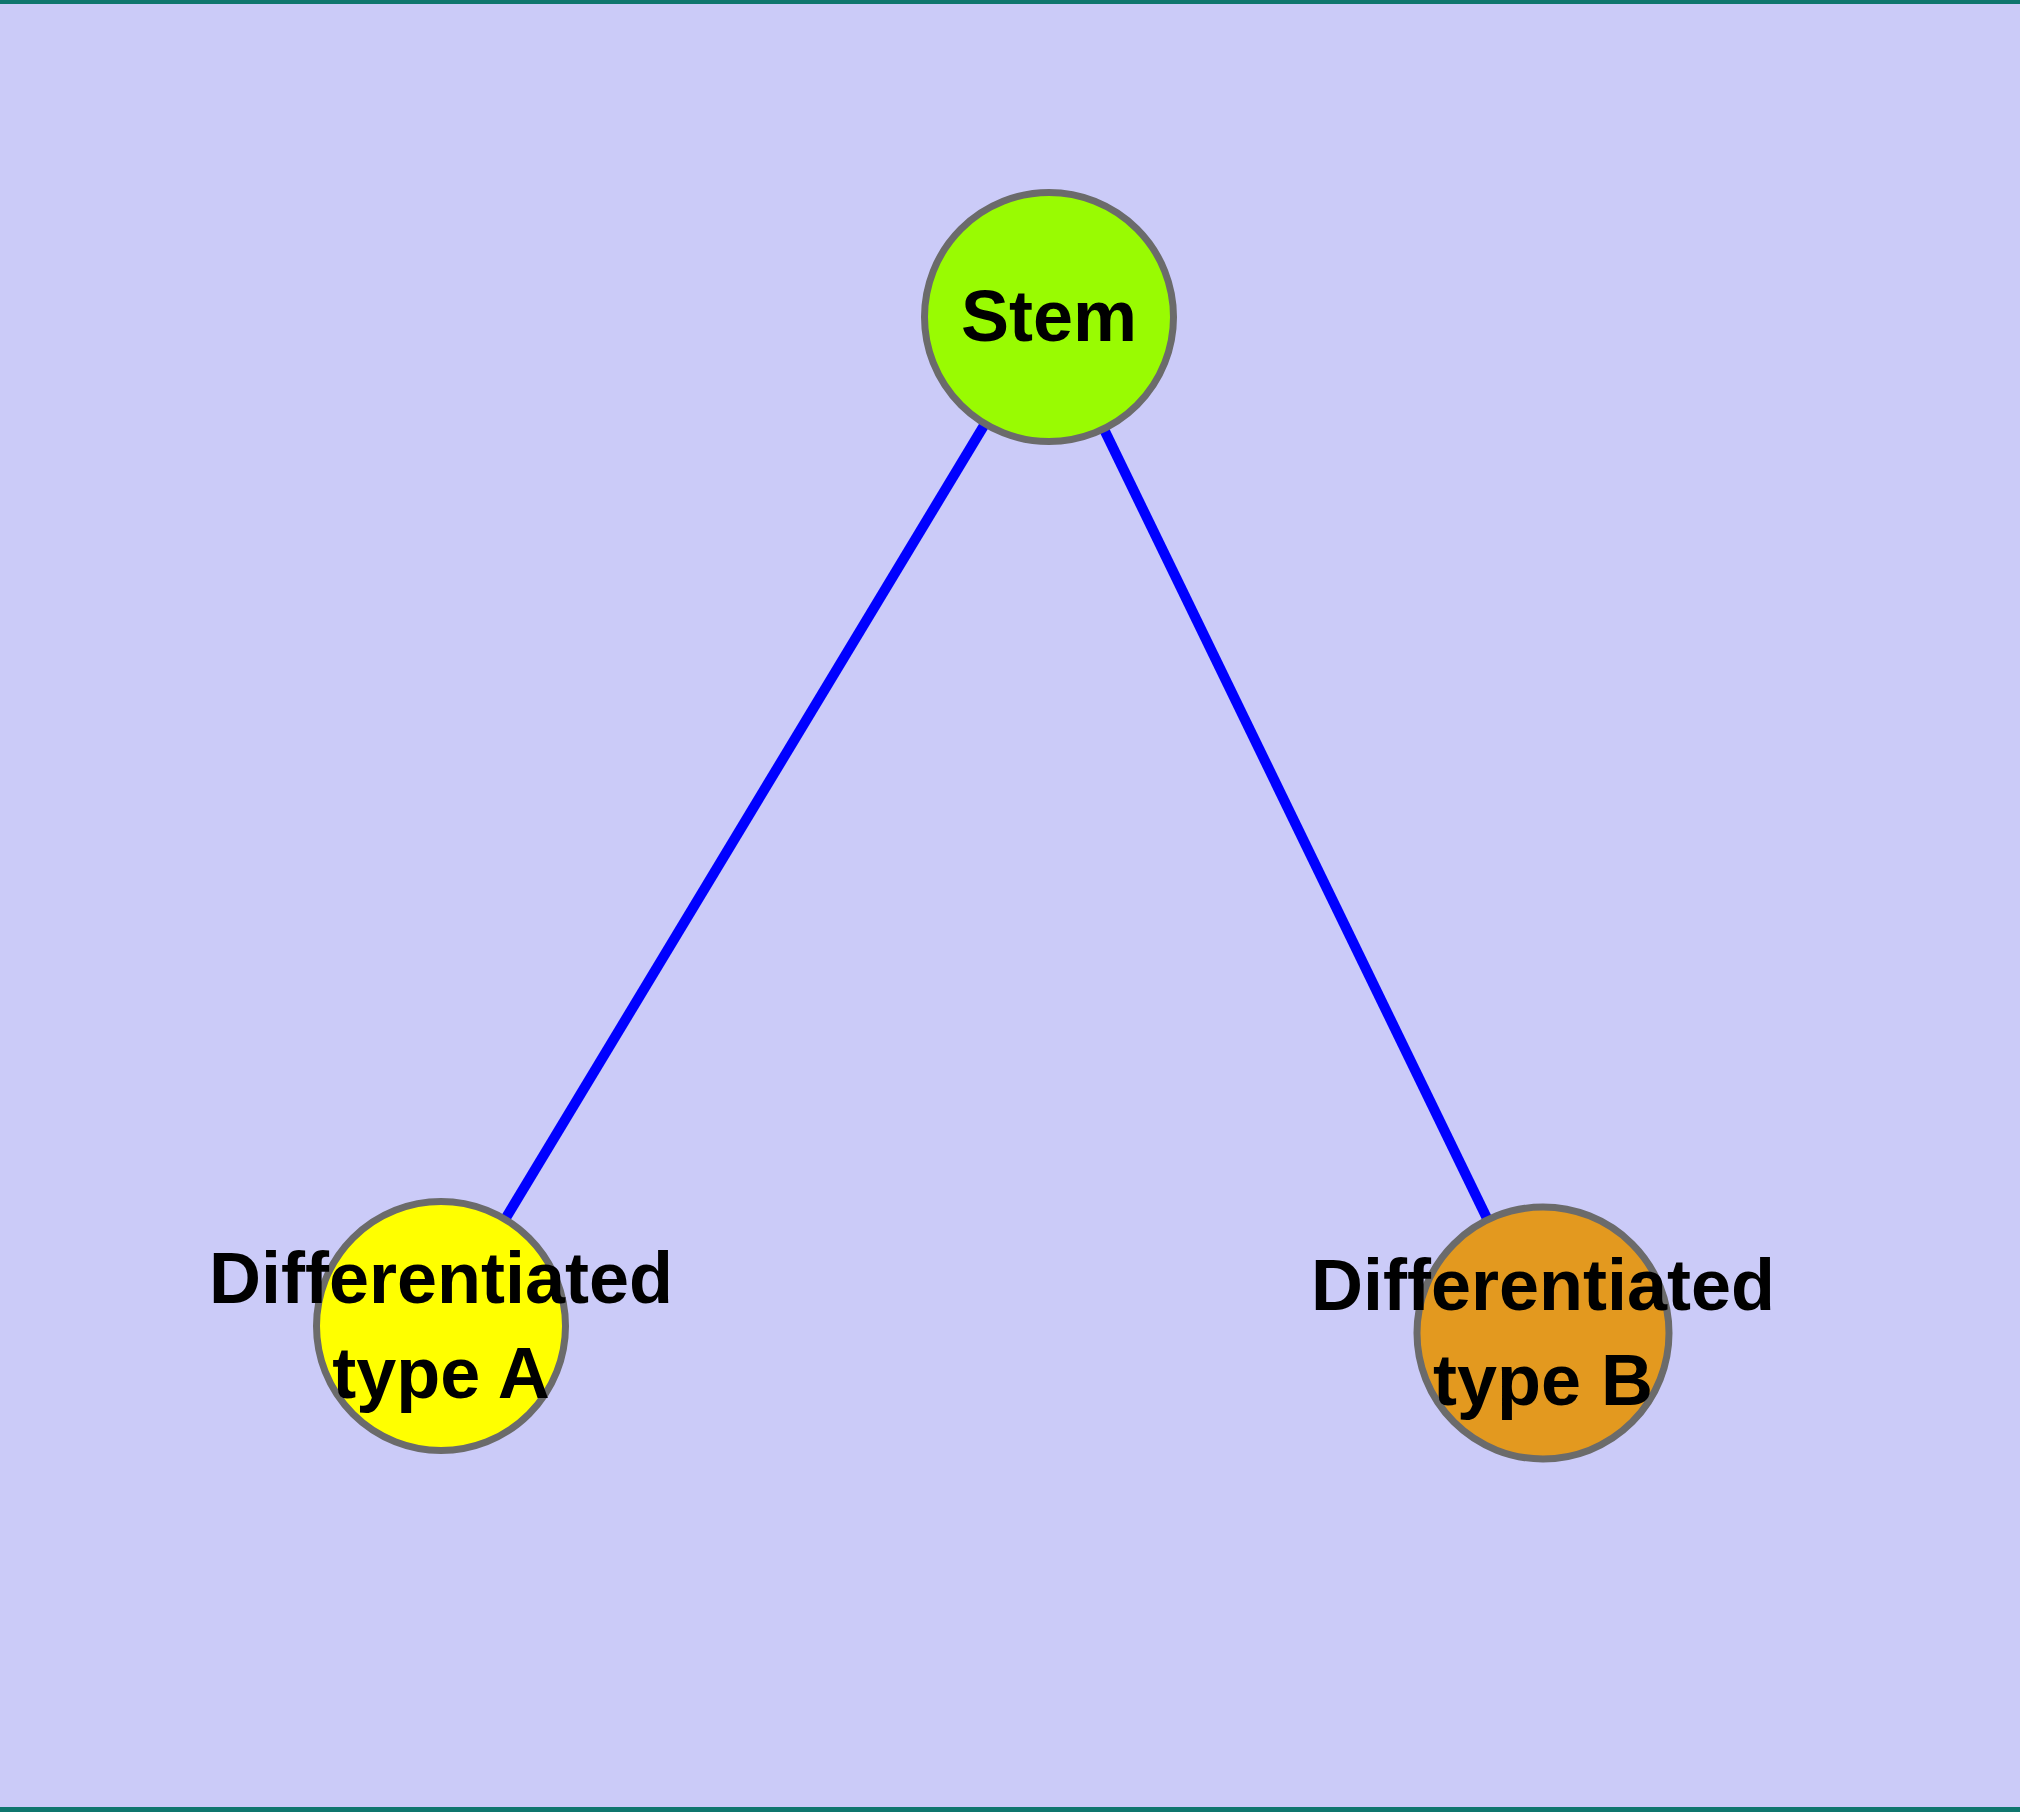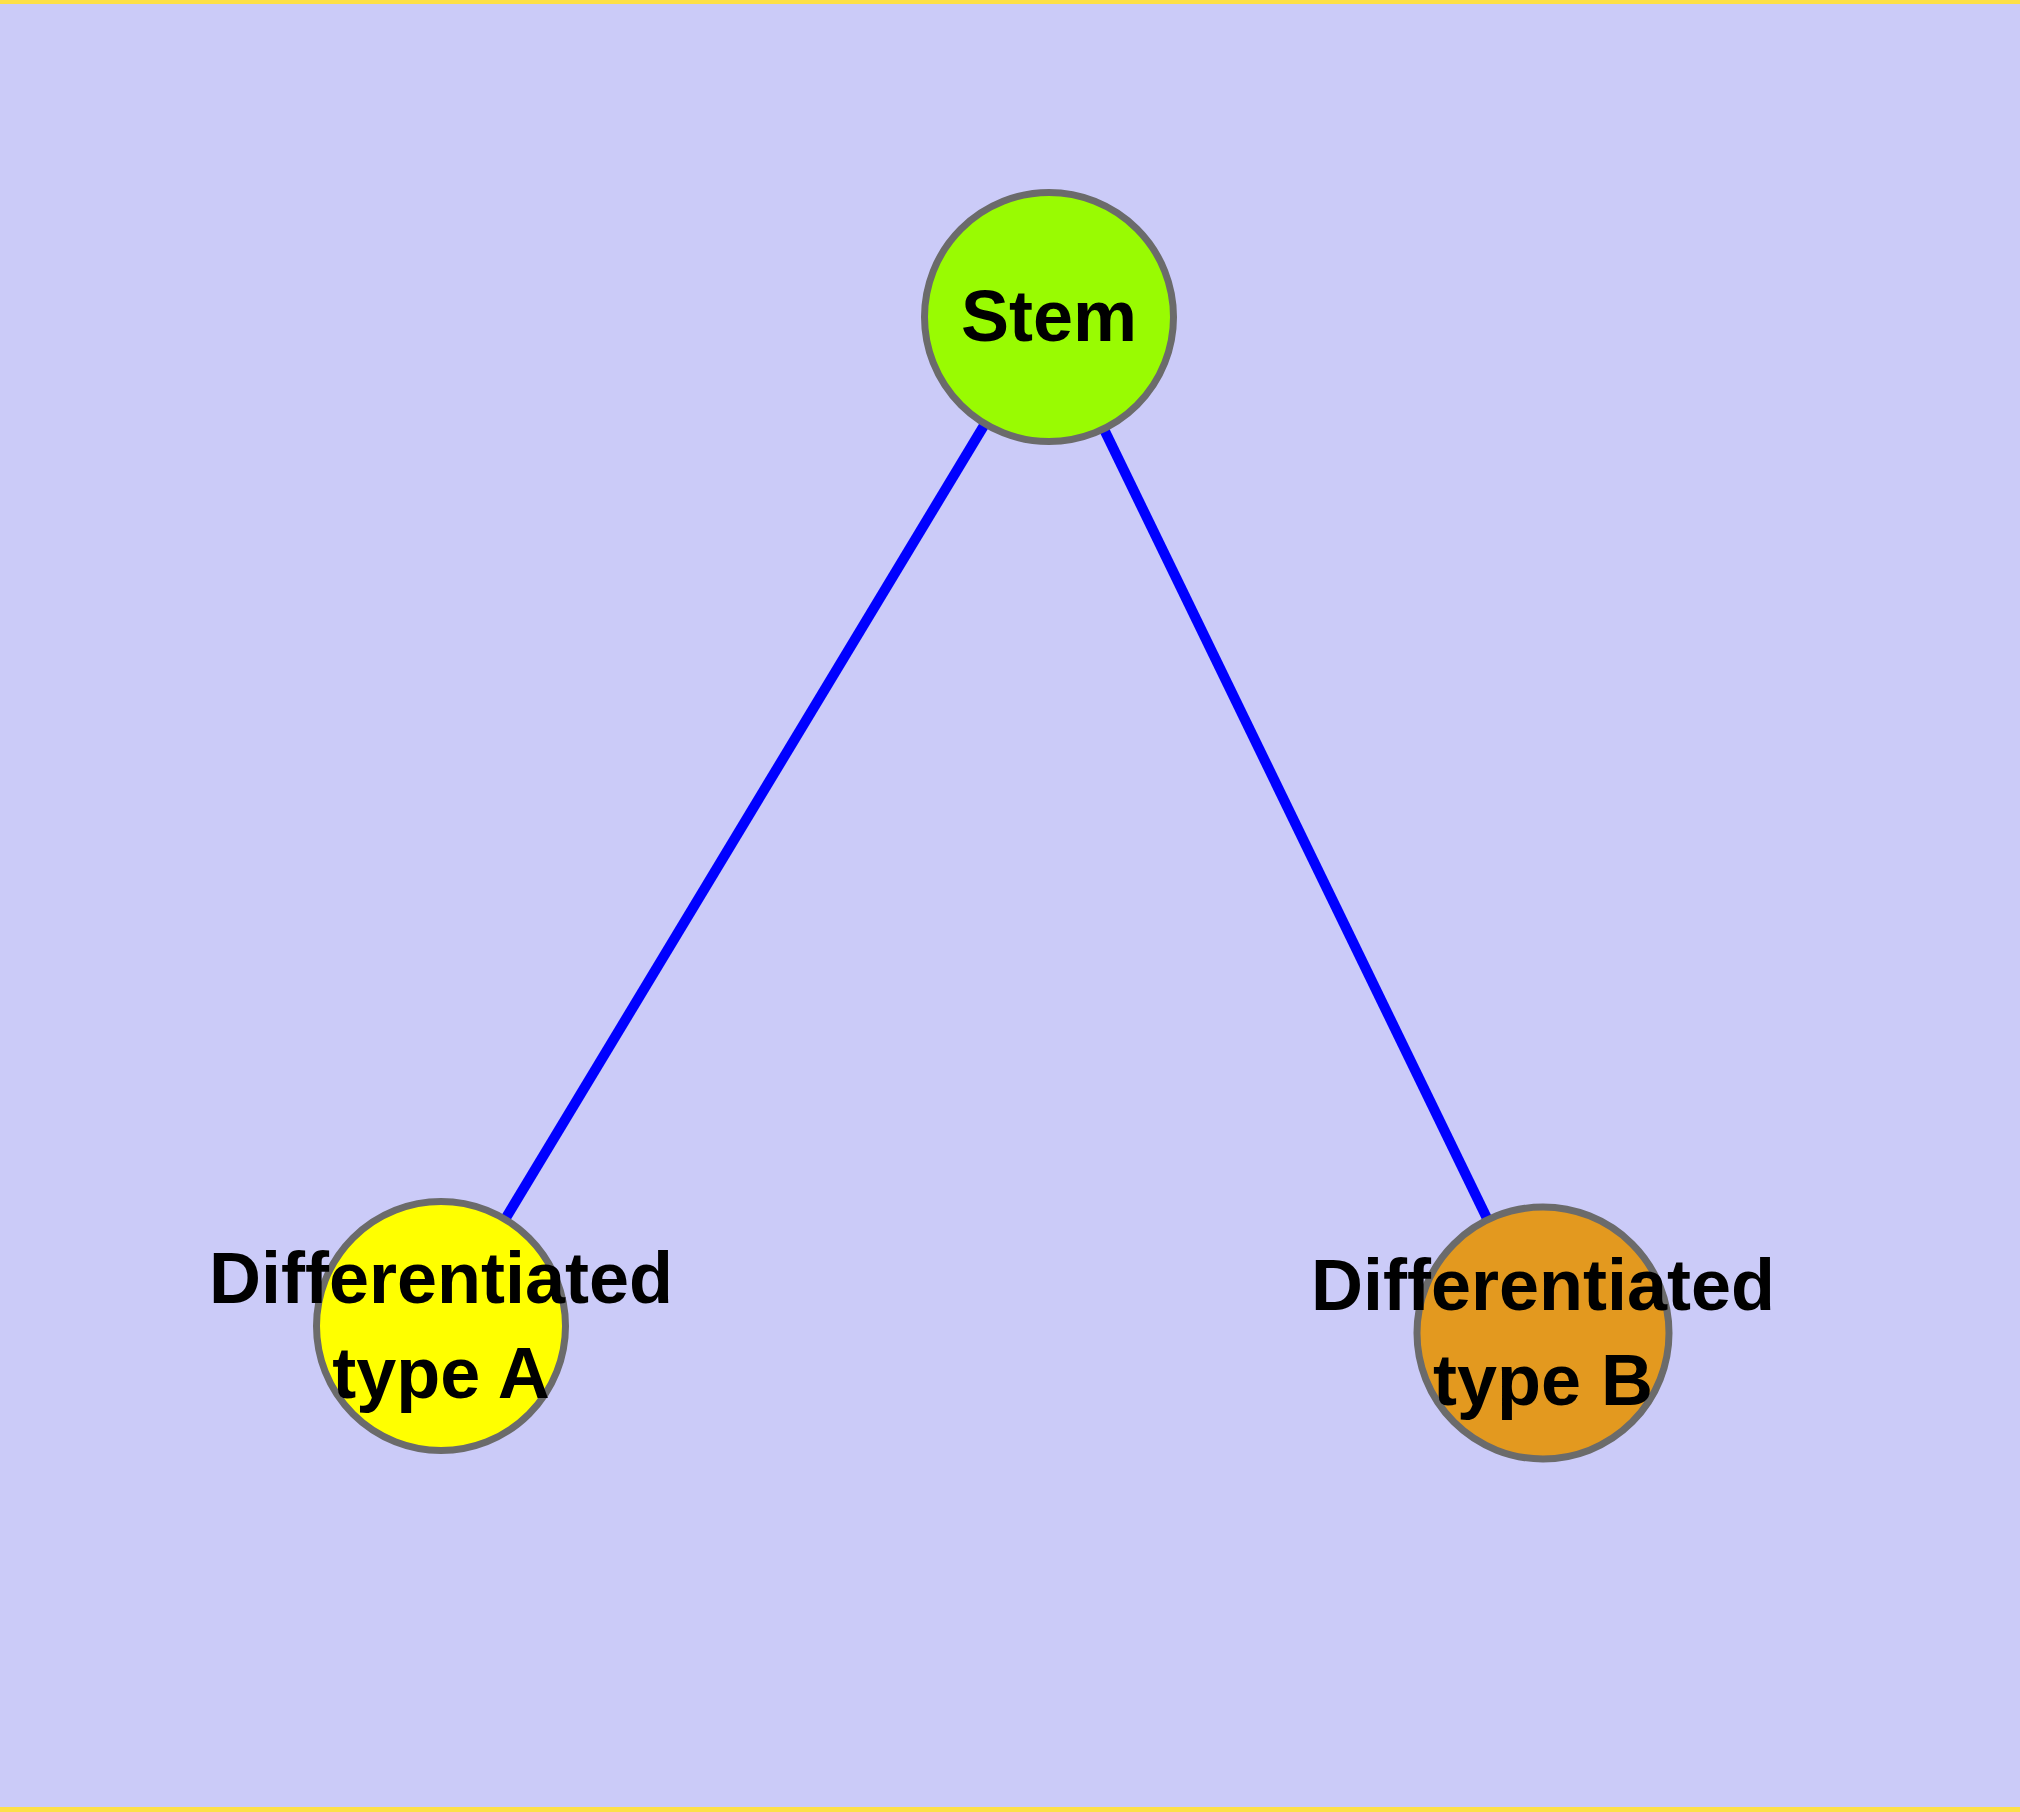--- a/index.html
+++ b/index.html
@@ -10,21 +10,21 @@
     width: 2021px;
     height: 1812px;
     background: #ffffff;
     font-family: "Liberation Sans", sans-serif;
     overflow: hidden;
   }
   .stage {
     position: relative;
     width: 2021px;
     height: 1812px;
-    background: #fde047;
+    background: #0f766e;
     overflow: hidden;
   }
   
   .plot-bg {
     position: absolute;
     left: 0;
     right: 0;
     top: 4.2px;
     bottom: 5.1px;
   }

